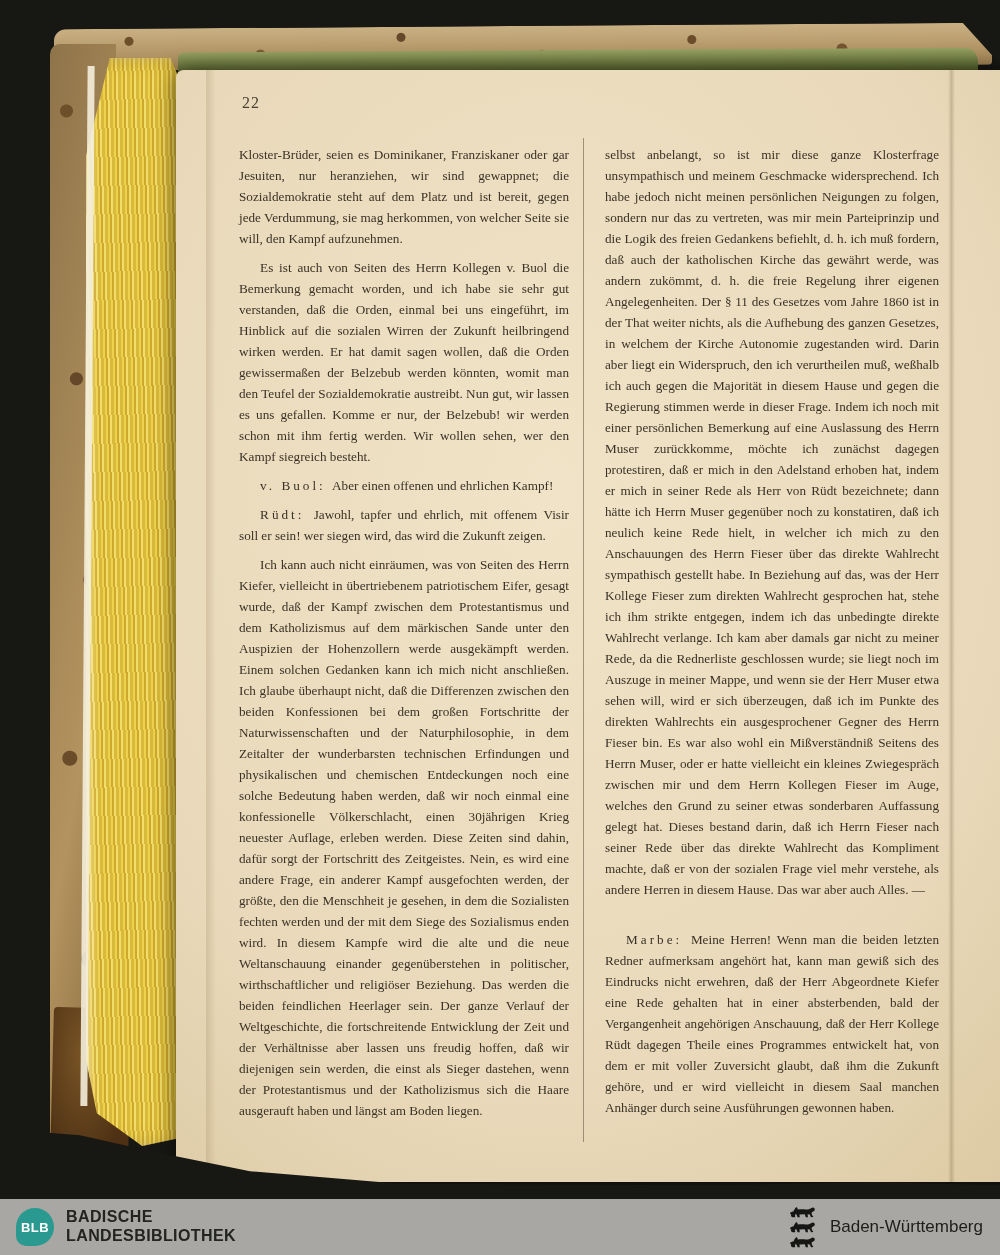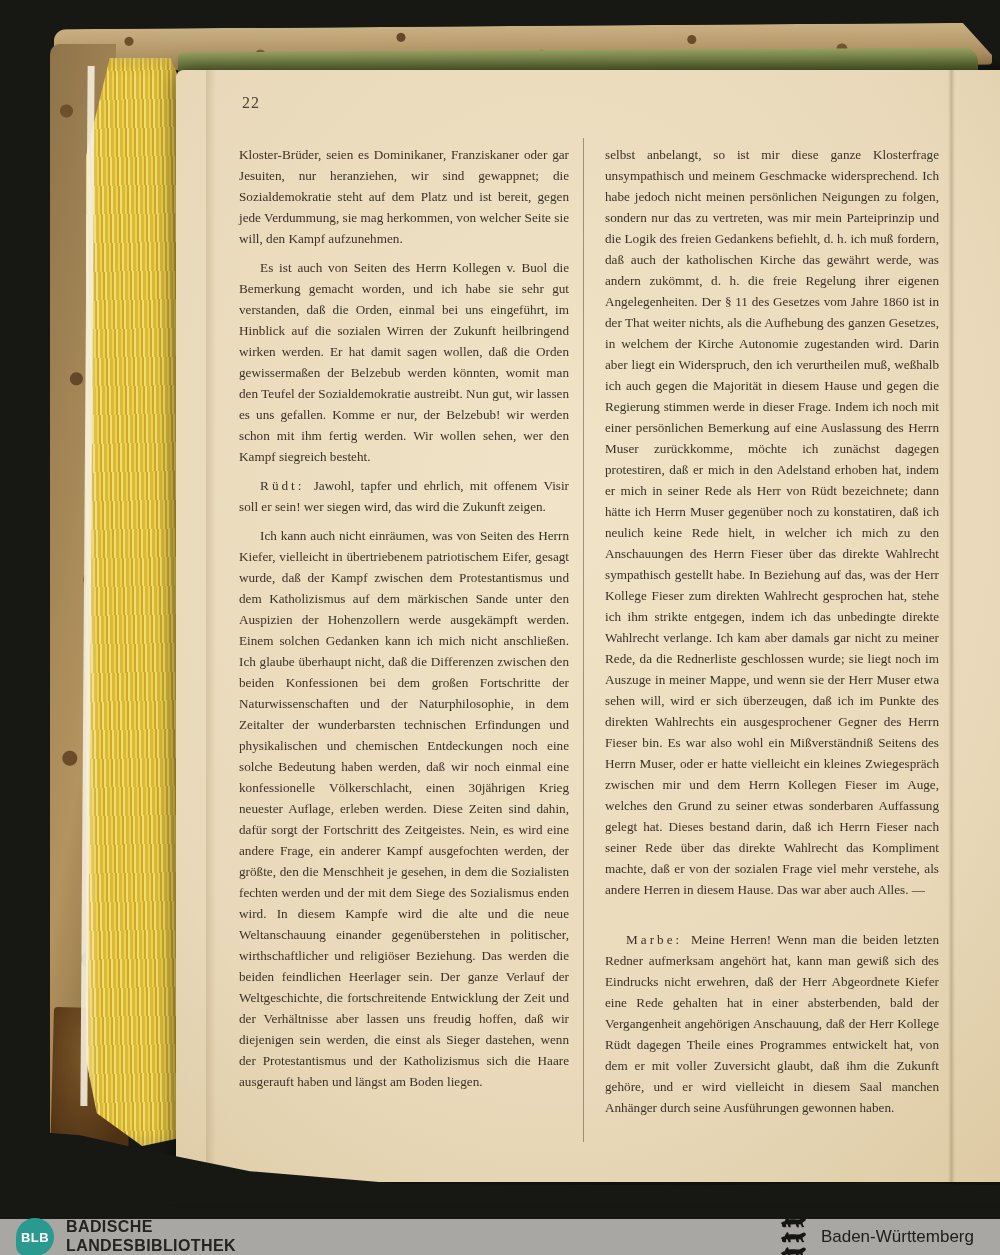--- a/index.html
+++ b/index.html
@@ -62,28 +62,28 @@
   .crease2{position:absolute;left:30px;top:0;height:100%;width:10px;
     background:linear-gradient(90deg,rgba(150,125,85,.25),transparent);}
 
   
   .corner-tr{position:absolute;right:0;top:0;width:58px;height:64px;background:var(--bg);
     clip-path:polygon(0 0,100% 0,100% 100%);}
   .bottom-dark{position:absolute;left:0;top:1126px;width:1000px;height:78px;background:var(--bg);
     clip-path:polygon(0 4%,8% 12%,15% 32%,25% 58%,40% 74%,70% 76%,88% 72%,100% 76%,100% 100%,0 100%);}
 
   
-  .footer{position:absolute;left:0;bottom:0;width:1000px;height:36px;background:var(--footer-gray);
+  .footer{position:absolute;left:0;bottom:0;width:1000px;height:56px;background:var(--footer-gray);
     display:flex;align-items:center;justify-content:space-between;box-sizing:border-box;padding:0 16px;
     font-family:"Liberation Sans",sans-serif;}
   .brand{display:flex;align-items:center;gap:12px;}
   .badge{width:38px;height:38px;background:var(--badge-teal);color:#fff;border-radius:50% 50% 50% 10px;
     display:flex;align-items:center;justify-content:center;font-weight:bold;font-size:13px;letter-spacing:.5px;}
   .lib-name{color:var(--footer-text);font-weight:bold;font-size:16px;line-height:1.18;letter-spacing:.4px;}
-  .state{display:flex;align-items:center;gap:12px;margin-right:10px;}
+  .state{display:flex;align-items:center;gap:12px;margin-right:1px;}
   .state-name{color:#1d1d1b;font-size:17px;}
   .arms{display:block;}
 </style>
 </head>
 <body>
 
 <div class="scene">
 
   <div class="cover-top"></div>
   <div class="cover-left"></div>
@@ -92,20 +92,21 @@
   <div class="page-sliver"></div>
   <div class="green-edge"></div>
 
   <div class="page">
     <div class="page-number">22</div>
     <div class="crease2"></div>
     <div class="columns">
       <div class="col left">
           <p class="">Kloster-Brüder, seien es Dominikaner, Franziskaner oder gar Jesuiten, nur heranziehen, wir sind gewappnet; die Sozialdemokratie steht auf dem Platz und ist bereit, gegen jede Verdummung, sie mag herkommen, von welcher Seite sie will, den Kampf aufzunehmen.</p>
           <p class="indent">Es ist auch von Seiten des Herrn Kollegen v. Buol die Bemerkung gemacht worden, und ich habe sie sehr gut verstanden, daß die Orden, einmal bei uns eingeführt, im Hinblick auf die sozialen Wirren der Zukunft heilbringend wirken werden. Er hat damit sagen wollen, daß die Orden gewissermaßen der Belzebub werden könnten, womit man den Teufel der Sozialdemokratie austreibt. Nun gut, wir lassen es uns gefallen. Komme er nur, der Belzebub! wir werden schon mit ihm fertig werden. Wir wollen sehen, wer den Kampf siegreich besteht.</p>
+          <p class="indent"><span class="speaker">v. Buol: </span>Aber einen offenen und ehrlichen Kampf!</p>
           <p class="indent"><span class="speaker">Rüdt: </span>Jawohl, tapfer und ehrlich, mit offenem Visir soll er sein! wer siegen wird, das wird die Zukunft zeigen.</p>
           <p class="indent">Ich kann auch nicht einräumen, was von Seiten des Herrn Kiefer, vielleicht in übertriebenem patriotischem Eifer, gesagt wurde, daß der Kampf zwischen dem Protestantismus und dem Katholizismus auf dem märkischen Sande unter den Auspizien der Hohenzollern werde ausgekämpft werden. Einem solchen Gedanken kann ich mich nicht anschließen. Ich glaube überhaupt nicht, daß die Differenzen zwischen den beiden Konfessionen bei dem großen Fortschritte der Naturwissenschaften und der Naturphilosophie, in dem Zeitalter der wunderbarsten technischen Erfindungen und physikalischen und chemischen Entdeckungen noch eine solche Bedeutung haben werden, daß wir noch einmal eine konfessionelle Völkerschlacht, einen 30jährigen Krieg neuester Auflage, erleben werden. Diese Zeiten sind dahin, dafür sorgt der Fortschritt des Zeitgeistes. Nein, es wird eine andere Frage, ein anderer Kampf ausgefochten werden, der größte, den die Menschheit je gesehen, in dem die Sozialisten fechten werden und der mit dem Siege des Sozialismus enden wird. In diesem Kampfe wird die alte und die neue Weltanschauung einander gegenüberstehen in politischer, wirthschaftlicher und religiöser Beziehung. Das werden die beiden feindlichen Heerlager sein. Der ganze Verlauf der Weltgeschichte, die fortschreitende Entwicklung der Zeit und der Verhältnisse aber lassen uns freudig hoffen, daß wir diejenigen sein werden, die einst als Sieger dastehen, wenn der Protestantismus und der Katholizismus sich die Haare ausgerauft haben und längst am Boden liegen.</p>
         </div>
       <div class="divider"></div>
       <div class="col right">
           <p class="">selbst anbelangt, so ist mir diese ganze Klosterfrage unsympathisch und meinem Geschmacke widersprechend. Ich habe jedoch nicht meinen persönlichen Neigungen zu folgen, sondern nur das zu vertreten, was mir mein Parteiprinzip und die Logik des freien Gedankens befiehlt, d. h. ich muß fordern, daß auch der katholischen Kirche das gewährt werde, was andern zukömmt, d. h. die freie Regelung ihrer eigenen Angelegenheiten. Der § 11 des Gesetzes vom Jahre 1860 ist in der That weiter nichts, als die Aufhebung des ganzen Gesetzes, in welchem der Kirche Autonomie zugestanden wird. Darin aber liegt ein Widerspruch, den ich verurtheilen muß, weßhalb ich auch gegen die Majorität in diesem Hause und gegen die Regierung stimmen werde in dieser Frage. Indem ich noch mit einer persönlichen Bemerkung auf eine Auslassung des Herrn Muser zurückkomme, möchte ich zunächst dagegen protestiren, daß er mich in den Adelstand erhoben hat, indem er mich in seiner Rede als Herr von Rüdt bezeichnete; dann hätte ich Herrn Muser gegenüber noch zu konstatiren, daß ich neulich keine Rede hielt, in welcher ich mich zu den Anschauungen des Herrn Fieser über das direkte Wahlrecht sympathisch gestellt habe. In Beziehung auf das, was der Herr Kollege Fieser zum direkten Wahlrecht gesprochen hat, stehe ich ihm strikte entgegen, indem ich das unbedingte direkte Wahlrecht verlange. Ich kam aber damals gar nicht zu meiner Rede, da die Rednerliste geschlossen wurde; sie liegt noch im Auszuge in meiner Mappe, und wenn sie der Herr Muser etwa sehen will, wird er sich überzeugen, daß ich im Punkte des direkten Wahlrechts ein ausgesprochener Gegner des Herrn Fieser bin. Es war also wohl ein Mißverständniß Seitens des Herrn Muser, oder er hatte vielleicht ein kleines Zwiegespräch zwischen mir und dem Herrn Kollegen Fieser im Auge, welches den Grund zu seiner etwas sonderbaren Auffassung gelegt hat. Dieses bestand darin, daß ich Herrn Fieser nach seiner Rede über das direkte Wahlrecht das Kompliment machte, daß er von der sozialen Frage viel mehr verstehe, als andere Herren in diesem Hause. Das war aber auch Alles. —</p>
           <p class="indent gap"><span class="speaker">Marbe: </span>Meine Herren! Wenn man die beiden letzten Redner aufmerksam angehört hat, kann man gewiß sich des Eindrucks nicht erwehren, daß der Herr Abgeordnete Kiefer eine Rede gehalten hat in einer absterbenden, bald der Vergangenheit angehörigen Anschauung, daß der Herr Kollege Rüdt dagegen Theile eines Programmes entwickelt hat, von dem er mit voller Zuversicht glaubt, daß ihm die Zukunft gehöre, und er wird vielleicht in diesem Saal manchen Anhänger durch seine Ausführungen gewonnen haben.</p>
         </div>
     </div>
     <div class="crease"></div>

